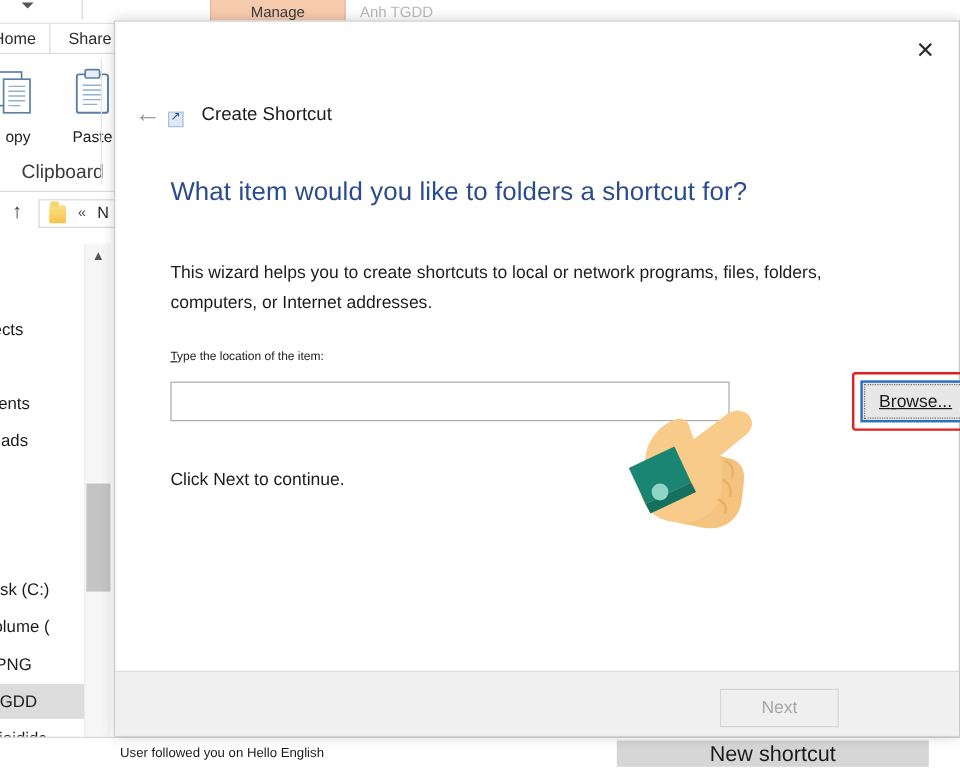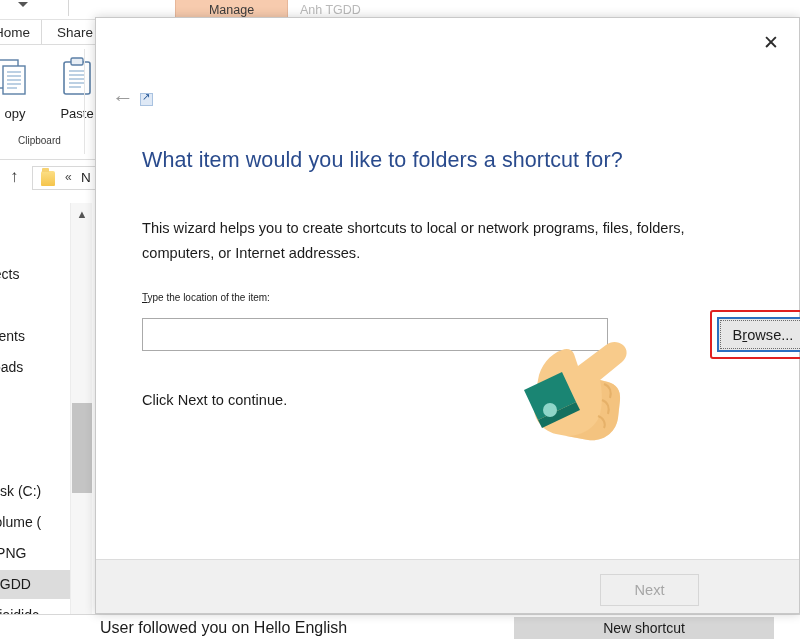--- a/index.html
+++ b/index.html
@@ -47,21 +47,21 @@
     font-size: 13.5px; color: #2b2b2b; text-align: center;
   }
   .rtab.home { left: -18px; width: 60px; background: #ffffff; border-left: 1px solid #d9d9d9; border-right: 1px solid #d9d9d9; }
   .rtab.share { left: 44px; width: 62px; }
   .tabs-underline { position: absolute; left: 0; top: 44px; width: 800px; height: 1px; background: #dcdcdc; }
 
   
   .ribbon { position: absolute; left: 0; top: 45px; width: 800px; height: 115px; background: #ffffff; border-bottom: 1px solid #dcdcdc; }
   .rb-item { position: absolute; text-align: center; font-size: 13px; color: #1f1f1f; }
   .rb-label { margin-top: 2px; }
-  .group-label { position: absolute; font-size: 10px; color: #3a3a3a; }
+  .group-label { position: absolute; font-size: 16px; color: #3a3a3a; }
   .group-sep { position: absolute; top: 4px; width: 1px; height: 105px; background: #e4e4e4; }
 
   
   .addrbar { position: absolute; left: 0; top: 161px; width: 800px; height: 34px; background: #ffffff; }
   .up-arrow { position: absolute; left: 10px; top: 6px; font-size: 17px; color: #3a3a3a; }
   .addr-box {
     position: absolute; left: 32px; top: 5px; width: 120px; height: 24px;
     background: #ffffff; border: 1px solid #d8d8d8;
   }
   .folder-ico {
@@ -86,24 +86,24 @@
 
   
   .nav-scroll { position: absolute; left: 70px; top: 203px; width: 22px; height: 428px; background: #f6f6f6; border-left: 1px solid #ececec; }
   .nsb-up, .nsb-dn { position: absolute; left: 0; width: 22px; height: 22px; text-align: center; font-size: 11px; color: #555; line-height: 22px; }
   .nsb-up { top: 0; }
   .nsb-dn { bottom: 0; }
   .nsb-thumb { position: absolute; left: 1px; top: 200px; width: 20px; height: 90px; background: #c4c4c4; }
 
   
   .btm-bar { position: absolute; left: 0; top: 614px; width: 800px; height: 26px; background: #ffffff; border-top: 1px solid #d7d7d7; }
-  .btm-left { position: absolute; left: 100px; top: 0; height: 26px; line-height: 26px; font-size: 16px; color: #1b1b1b; }
+  .btm-left { position: absolute; left: 100px; top: 0; height: 26px; line-height: 26px; font-size: 11px; color: #1b1b1b; }
   .btm-chip {
     position: absolute; left: 514px; top: 2px; width: 260px; height: 22px; line-height: 22px;
-    background: #d6d6d6; text-align: center; font-size: 14px; color: #1b1b1b;
+    background: #d6d6d6; text-align: center; font-size: 18px; color: #1b1b1b;
   }
   .btm-clip { position: absolute; left: 0; top: 614px; width: 96px; height: 26px; background: #ffffff; }
 
   
   #dialog {
     position: absolute; left: 95px; top: 17px; width: 705px; height: 597px;
     background: #ffffff;
     border: 1px solid #c8c8c8;
     box-shadow: 0 0 10px rgba(0,0,0,.18);
   }
@@ -150,21 +150,21 @@
   }
   .btn-browse {
     position: absolute; left: 621px; top: 299px; width: 92px; height: 35px;
     background: #e7e7e7; border: 2px solid #2a6fc0;
     font-family: "Liberation Sans", sans-serif; font-size: 14.6px; color: #1b1b1b;
     cursor: default; padding: 0;
   }
   .btn-browse .focusring {
     position: absolute; inset: 1px; border: 1px dotted #6d6d6d;
   }
-  .btn-browse span.lbl { position: relative; }
+  .btn-browse span.lbl { position: relative; text-decoration: underline; }
   .dlg-hint {
     position: absolute; left: 46px; top: 374px; font-size: 14.6px; color: #1b1b1b;
   }
 
   .dlg-footer {
     position: absolute; left: 0; bottom: 0; width: 703px; height: 54px;
     background: #f0f0f0; border-top: 1px solid #dcdcdc;
   }
   .btn-next, .btn-cancel {
     position: absolute; top: 14px; width: 99px; height: 32px;
@@ -269,20 +269,21 @@
       <div class="btm-left">User followed you on Hello English</div>
       <div class="btm-chip">New shortcut</div>
     </div>
   </div>
 
   <div id="dialog">
 
     <div class="dlg-close">✕</div>
     <div class="dlg-back">←</div>
     <div class="dlg-icon"></div>
+    <div class="dlg-title">Create Shortcut</div>
 
     <div class="dlg-heading">What item would you like to folders a shortcut for?</div>
     <div class="dlg-body">This wizard helps you to create shortcuts to local or network programs, files, folders, computers, or Internet addresses.</div>
 
     <div class="dlg-fieldlabel"><u>T</u><span>ype the location of the item:</span></div>
 
     <input class="dlg-input" type="text" value="" style="">
 
     <div class="anno-rect"></div>
 

